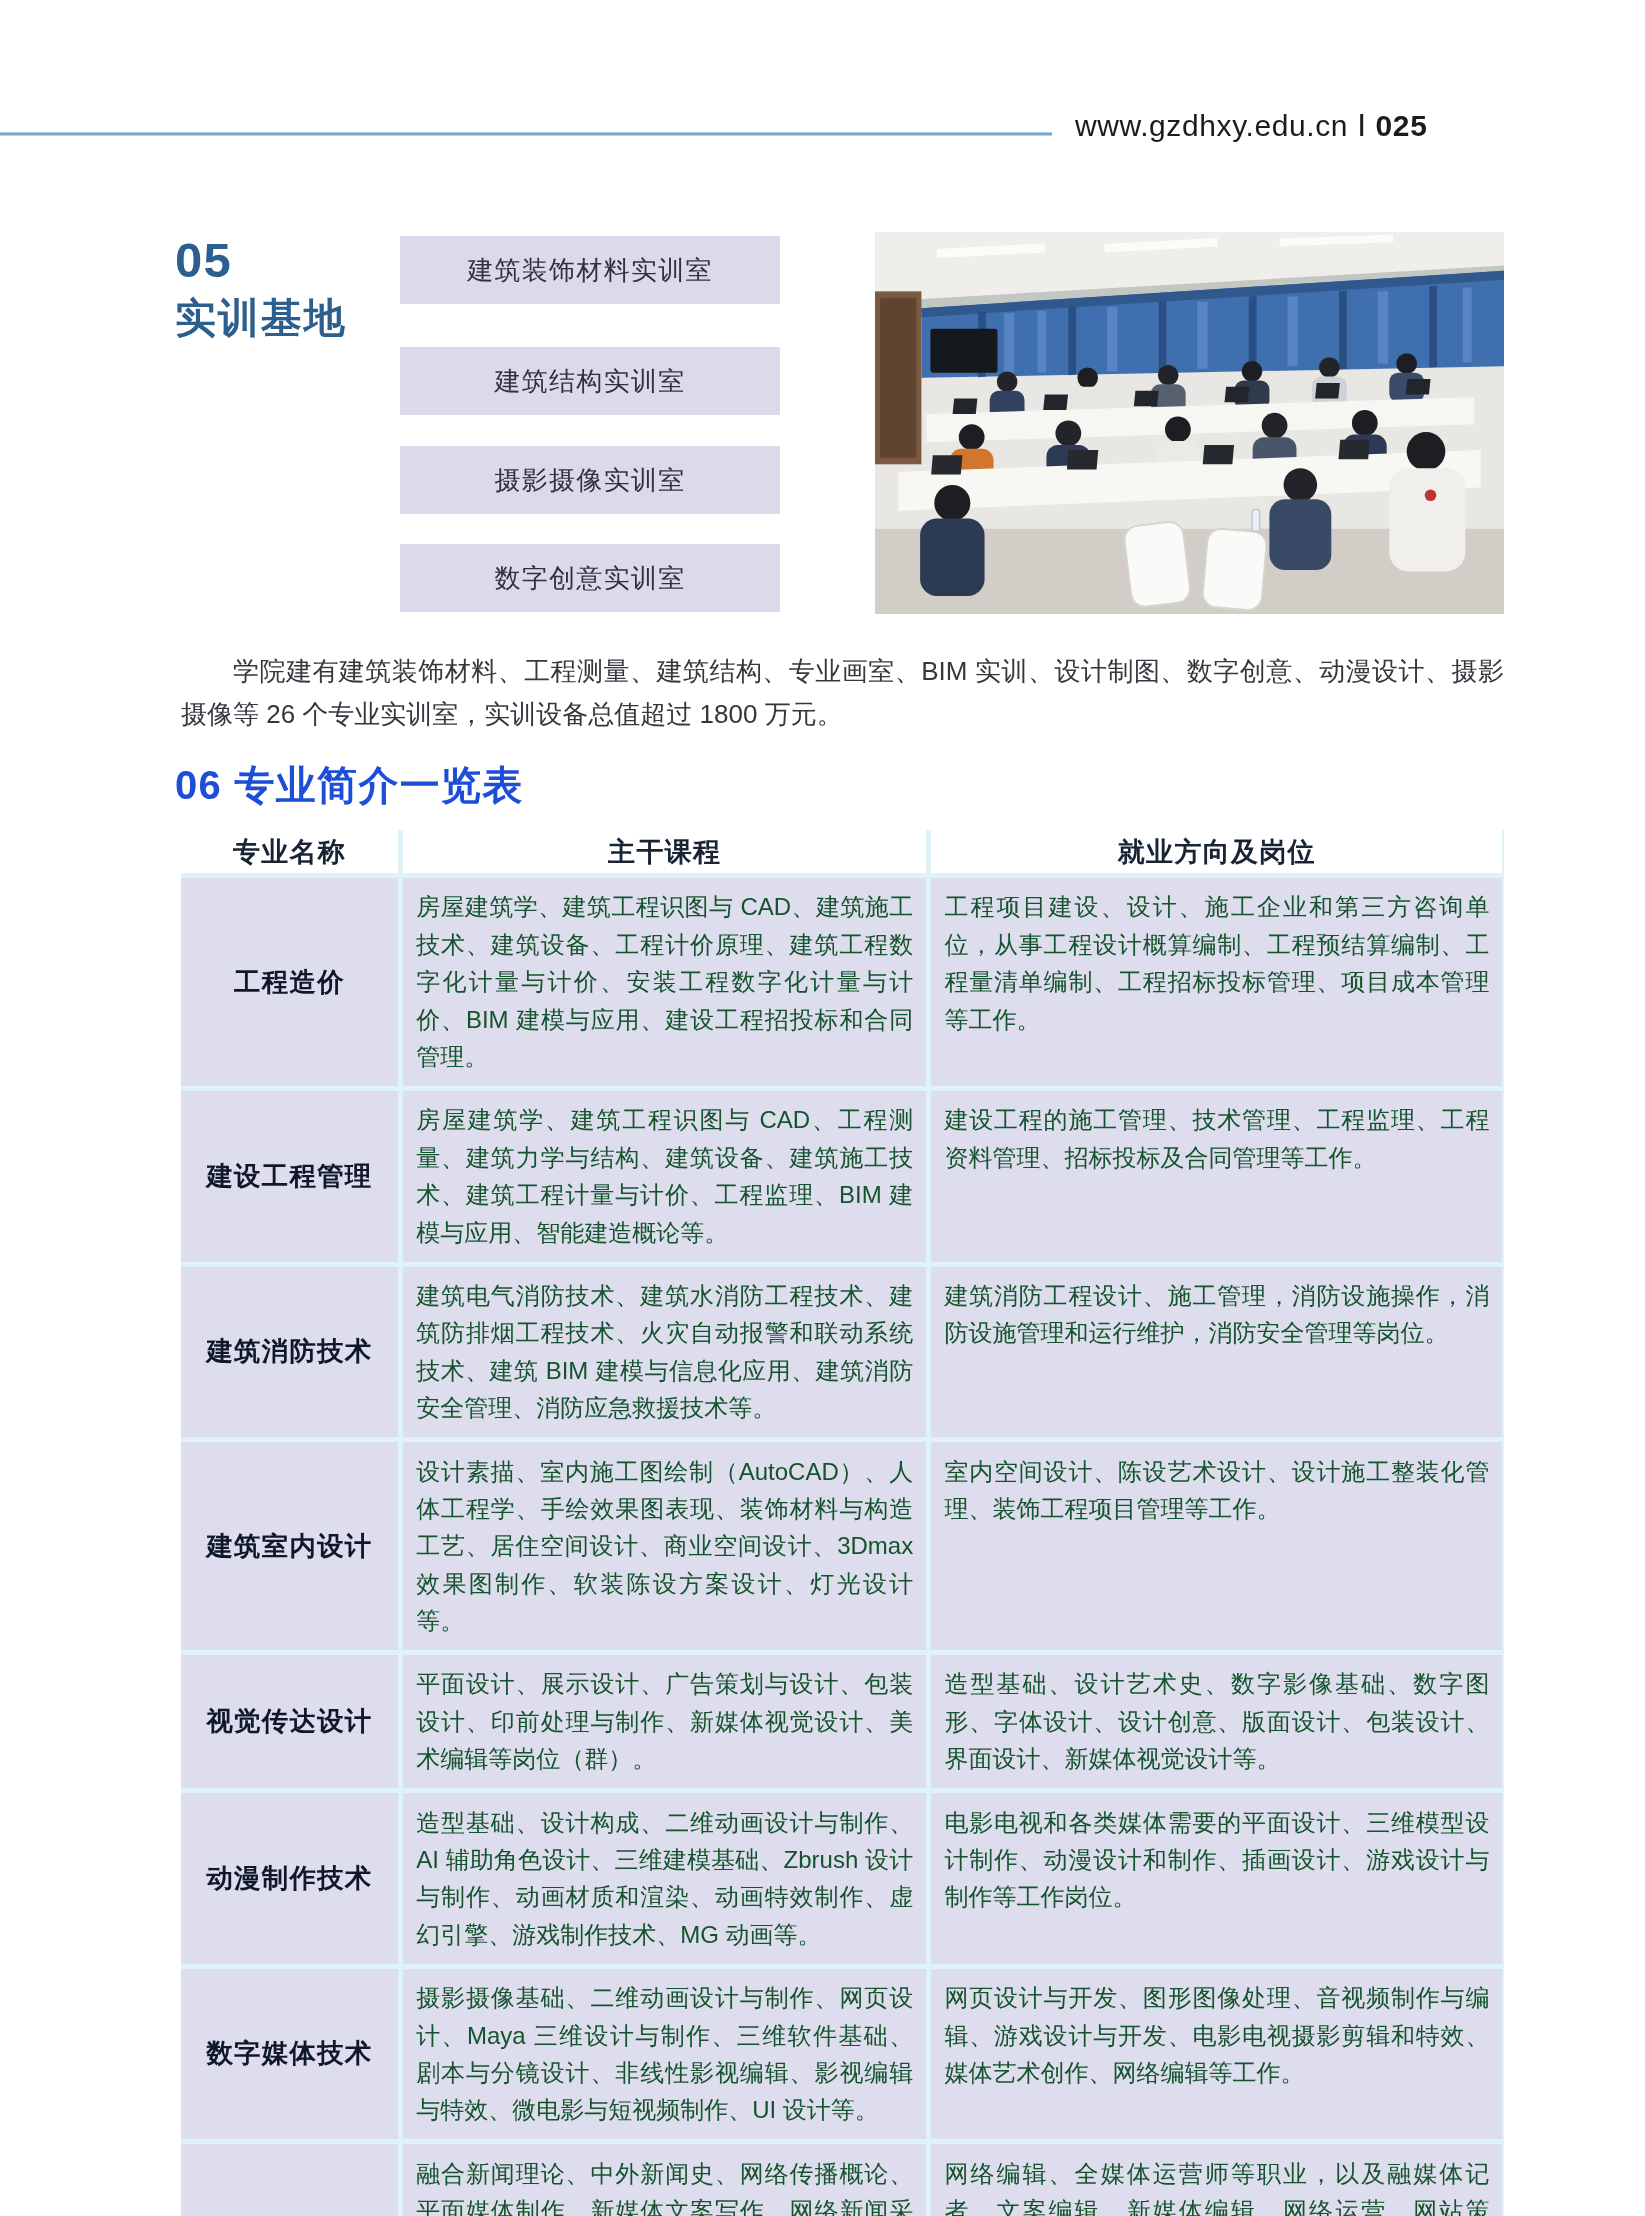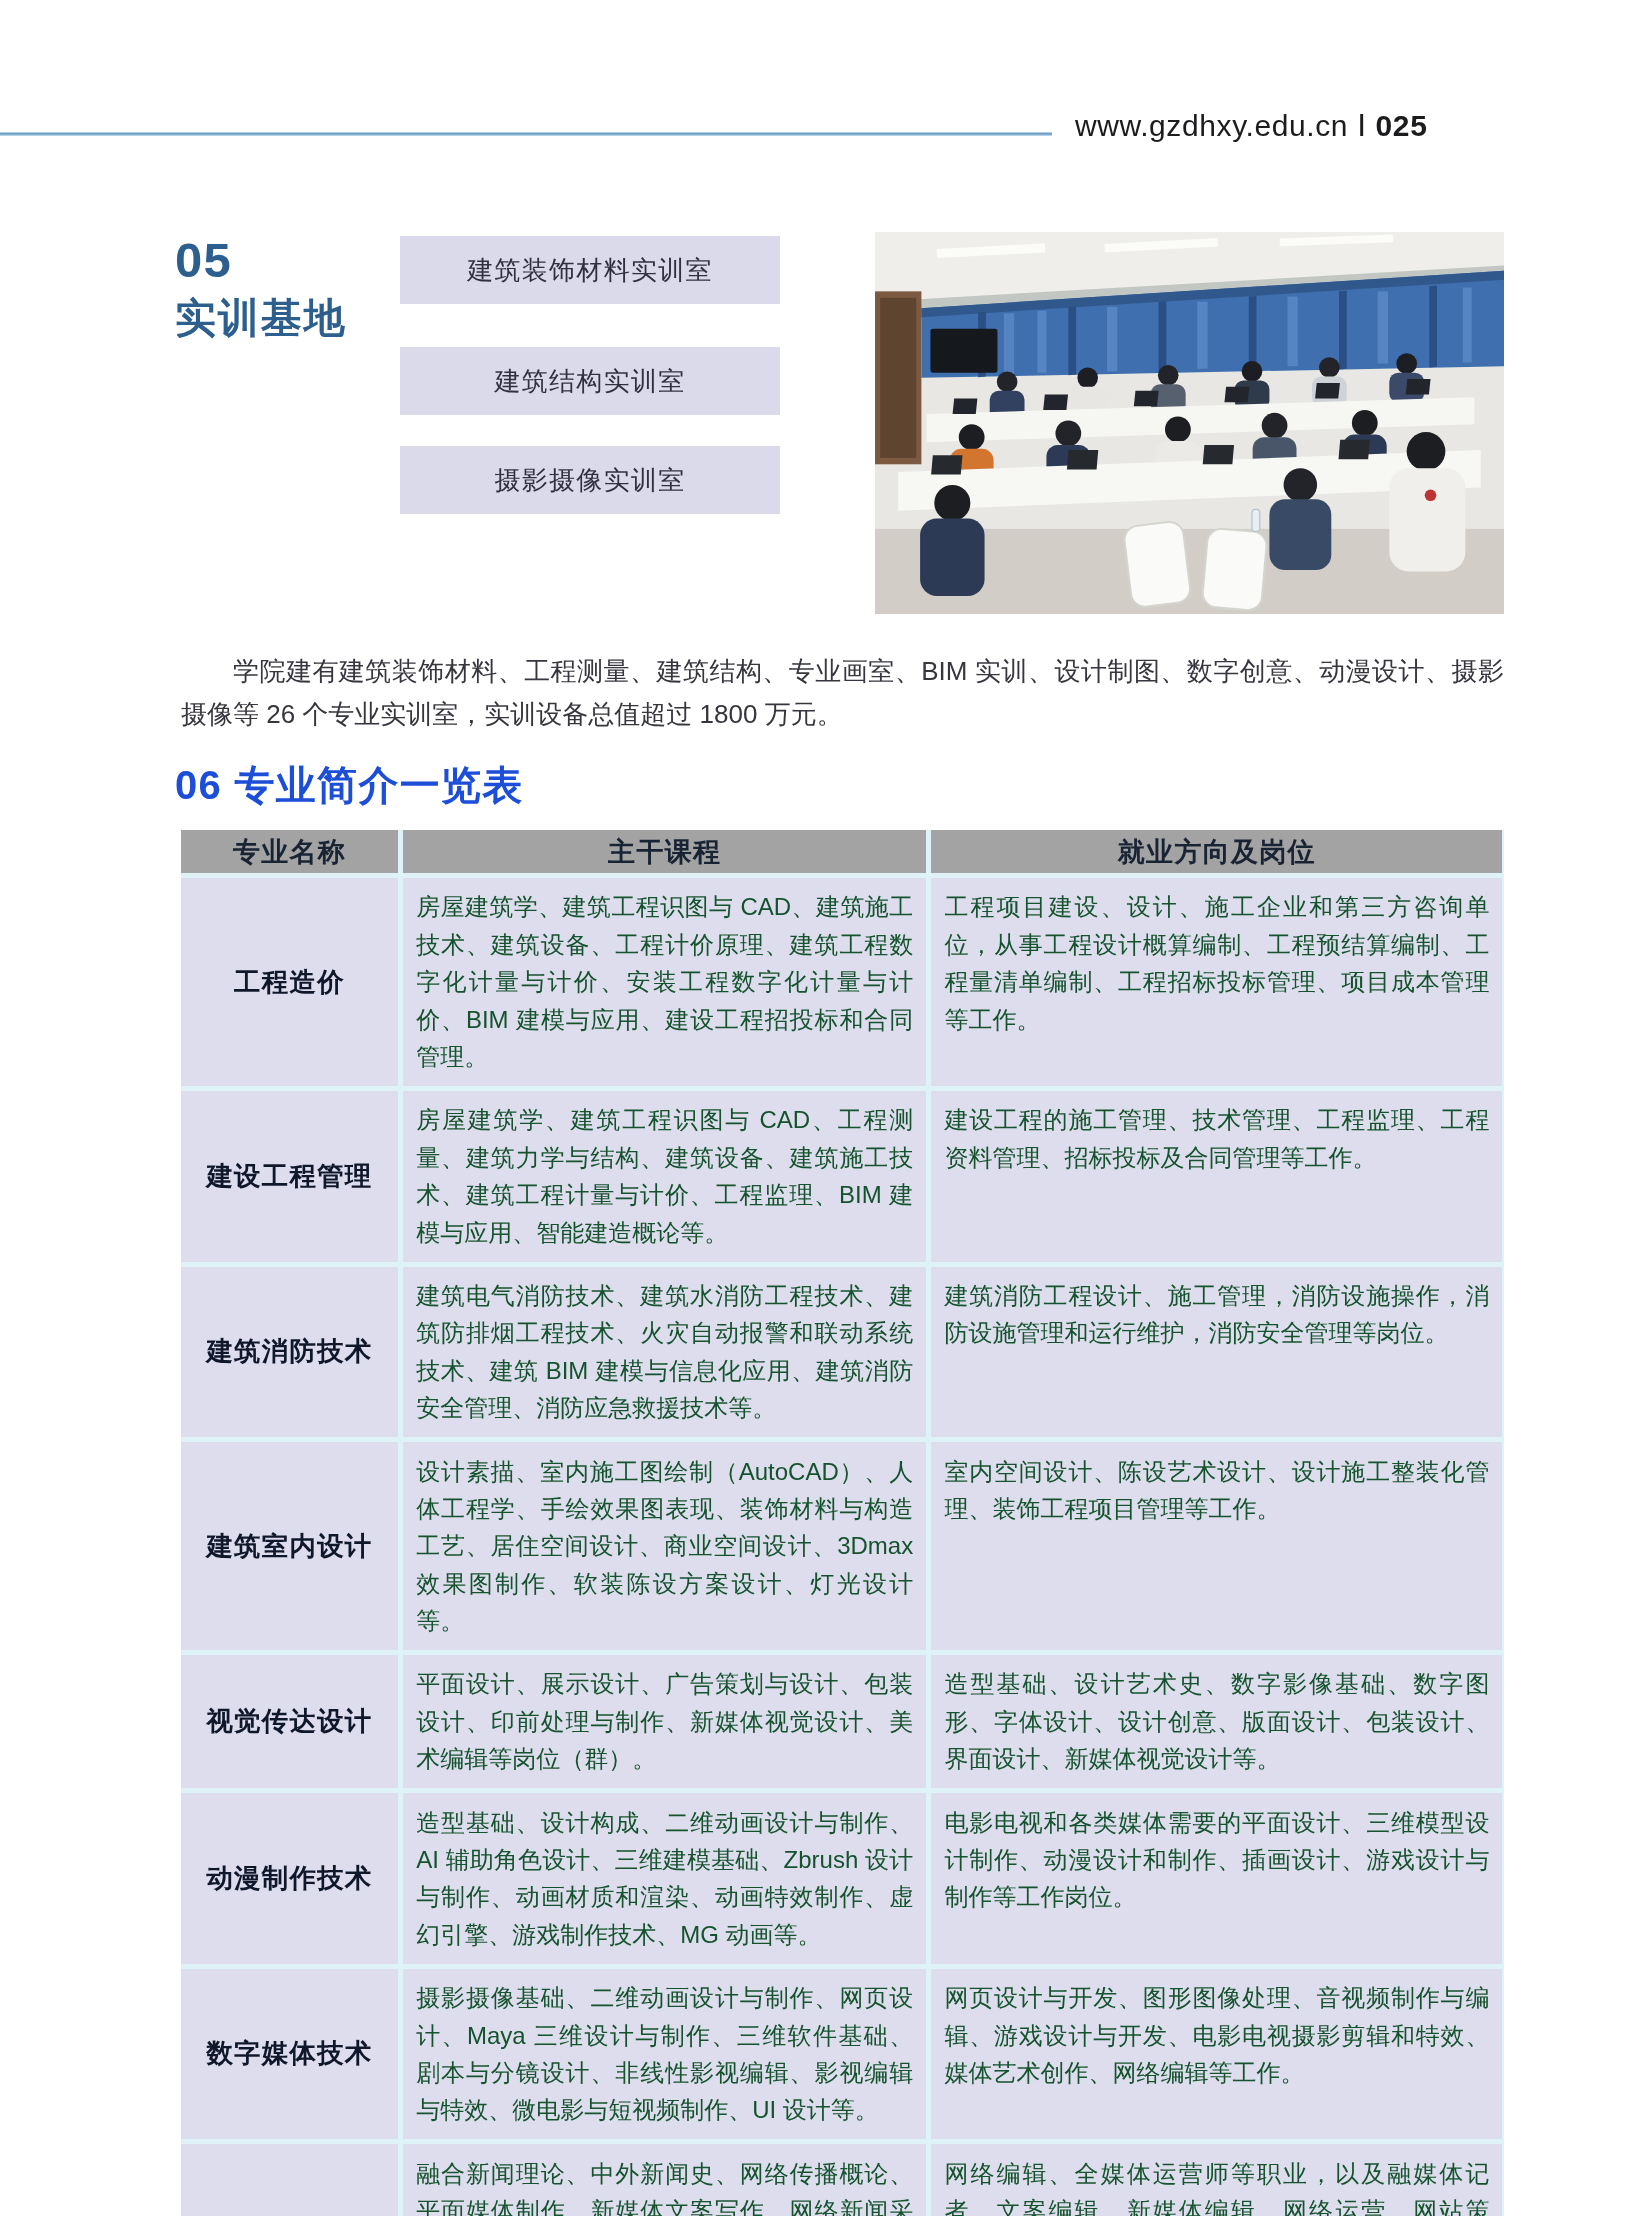--- a/index.html
+++ b/index.html
@@ -63,21 +63,21 @@
   }
 
   .majors-table{
     position:absolute;left:181px;top:830px;width:1323px;
     display:grid;
     grid-template-columns:217px 523px 571px;
     column-gap:5.2px;row-gap:5.2px;
     background:#dff2f7;
   }
   .th{
-    background:#a3a3a3;height:43px;
+    background:#ffffff;height:43px;
     display:flex;align-items:center;justify-content:center;
     font-size:27px;font-weight:bold;color:#182334;letter-spacing:1.3px;
   }
   .cell{background:#dedded;}
   .cell.major{
     display:flex;align-items:center;justify-content:center;
     font-size:26.4px;font-weight:bold;color:#0f172a;letter-spacing:1.3px;
     text-align:center;min-height:110px;padding:6.4px;
   }
   .cell.textcell{
@@ -99,20 +99,23 @@
   <div class="sec5-title">实训基地</div>
 
   <div class="room-box b1">
     <span>建筑装饰材料实训室</span>
   </div>
   <div class="room-box b2">
     <span>建筑结构实训室</span>
   </div>
   <div class="room-box b3">
     <span>摄影摄像实训室</span>
+  </div>
+  <div class="room-box b4">
+    <span>数字创意实训室</span>
   </div>
 
   <div class="photo">
     <svg viewBox="0 0 976 592" preserveAspectRatio="none">
 
       <rect x="0" y="0" width="976" height="592" fill="#e8e7e3"></rect>
       <rect x="0" y="460" width="976" height="132" fill="#d2cec7"></rect>
 
       <polygon points="0,0 976,0 976,52 0,108" fill="#efeeea"></polygon>
       <polygon points="0,108 976,52 976,66 0,124" fill="#c3c7c3"></polygon>

